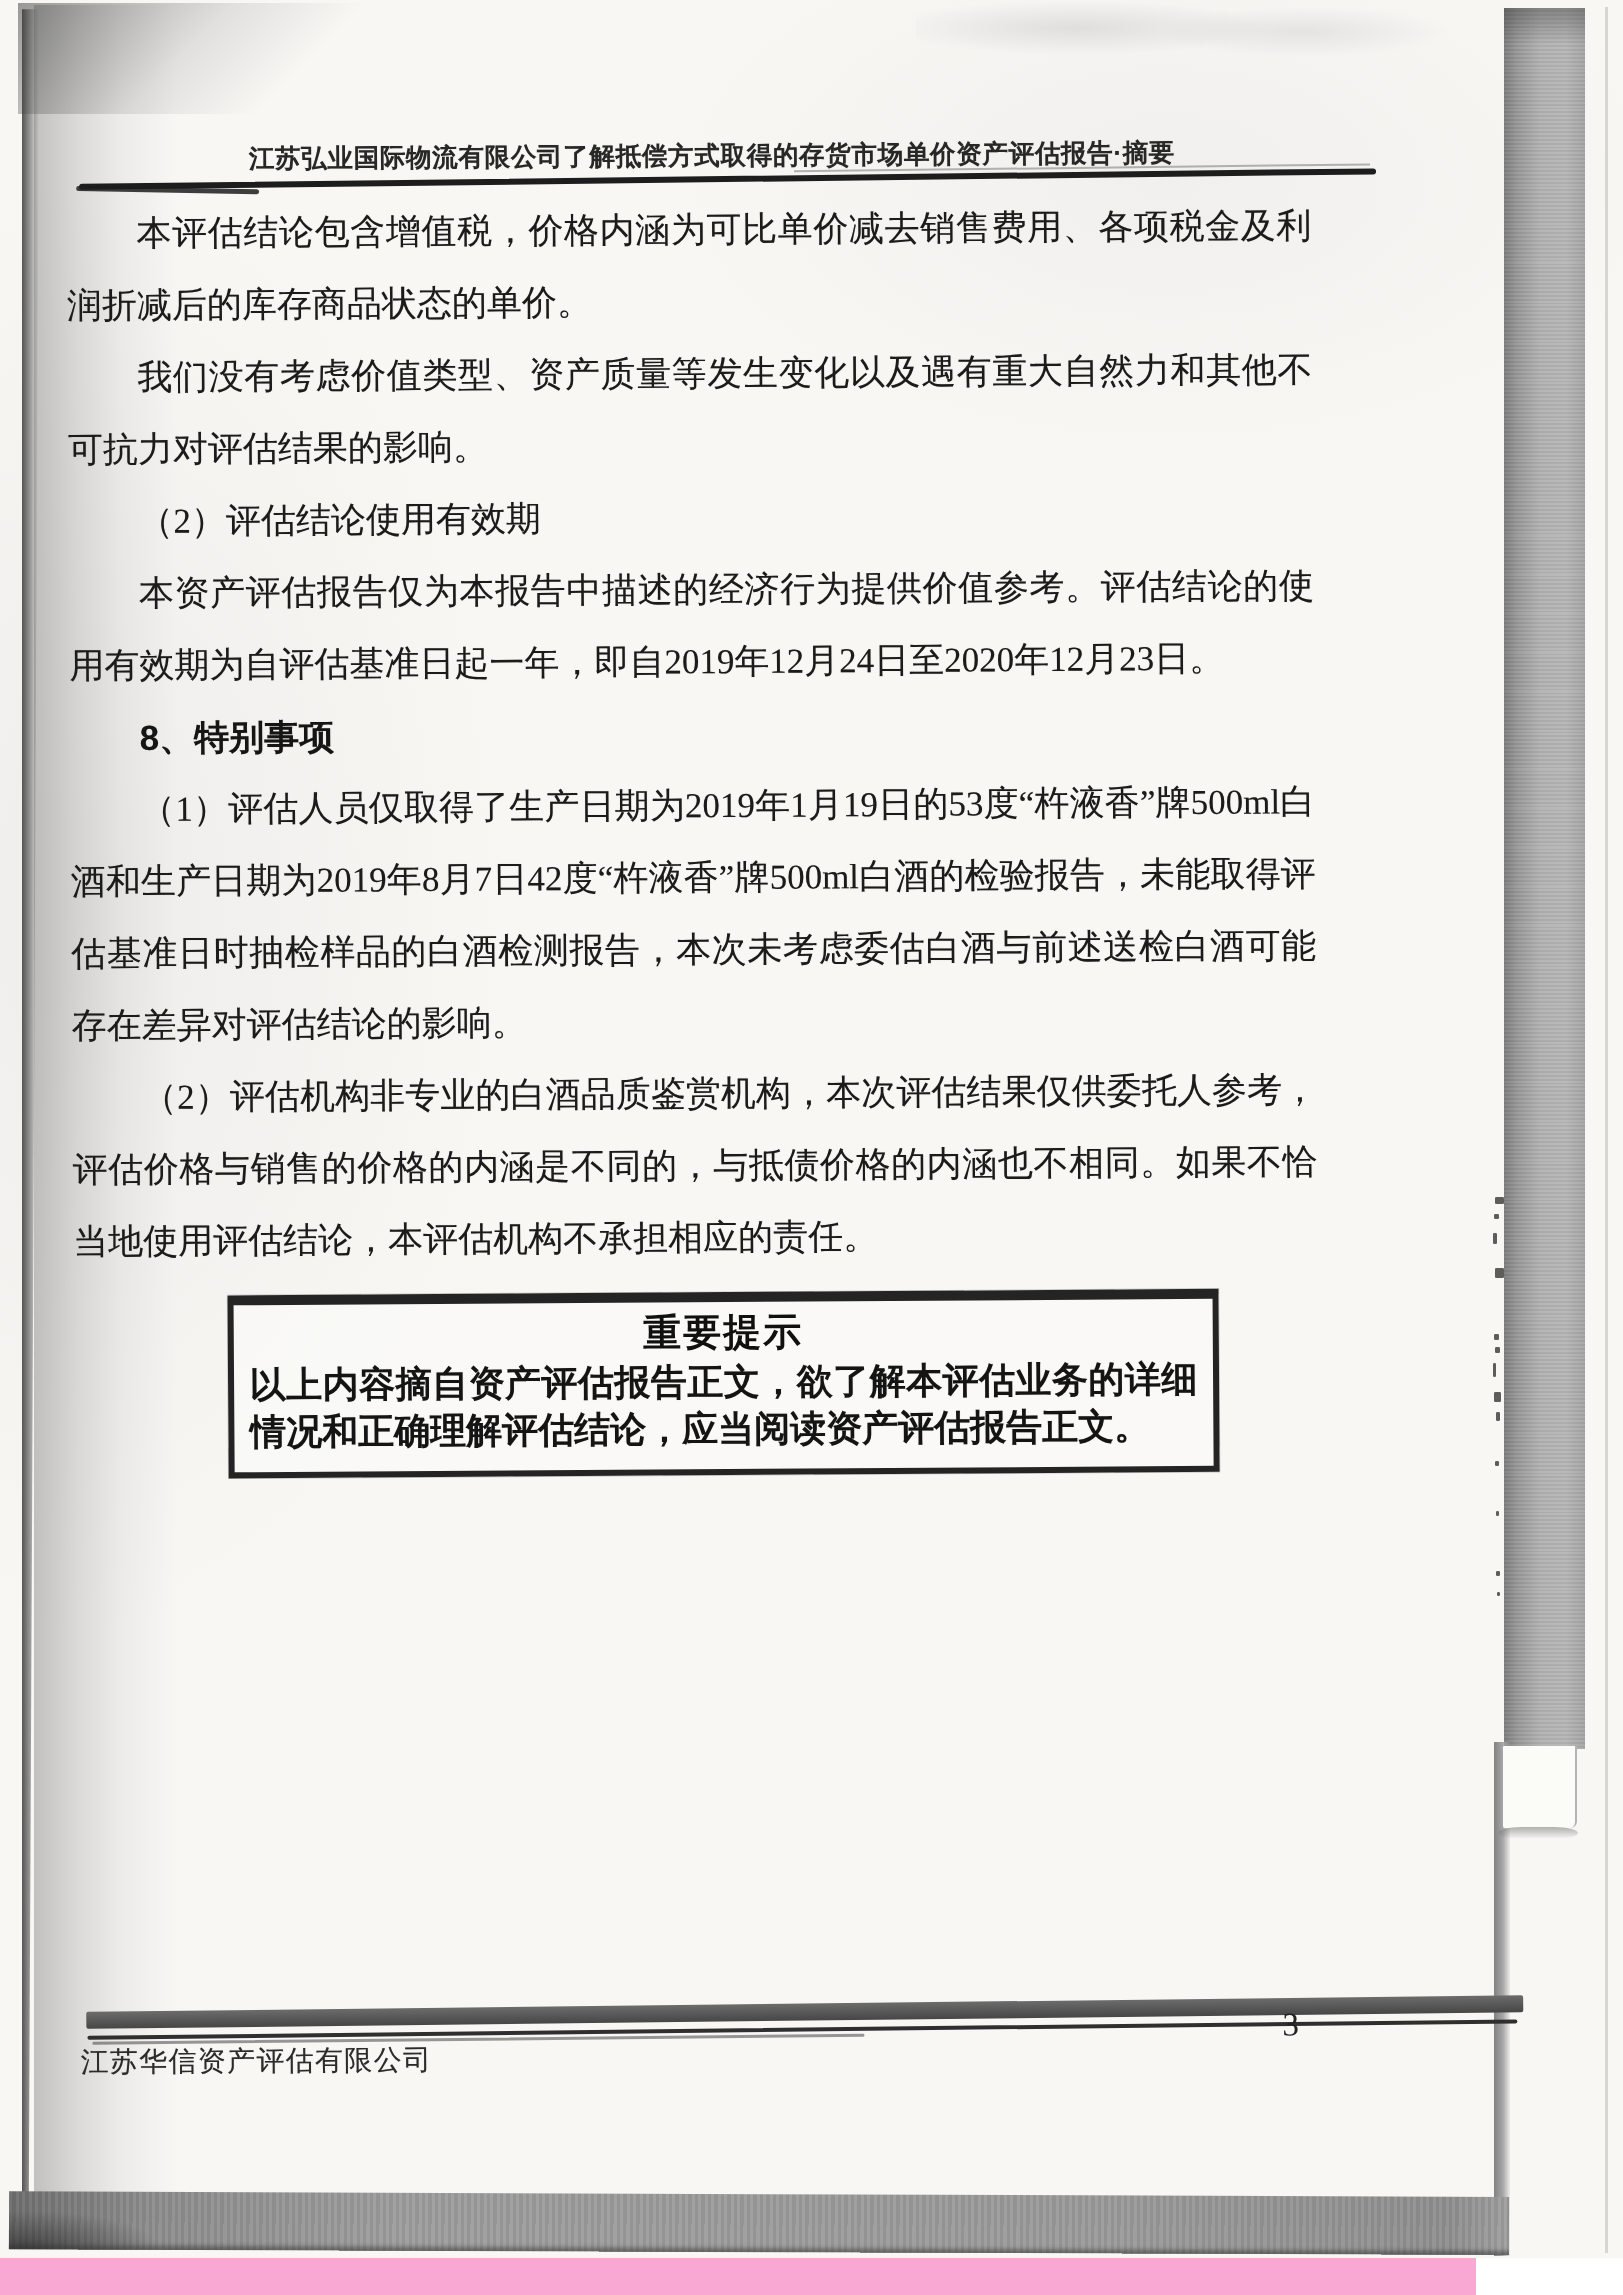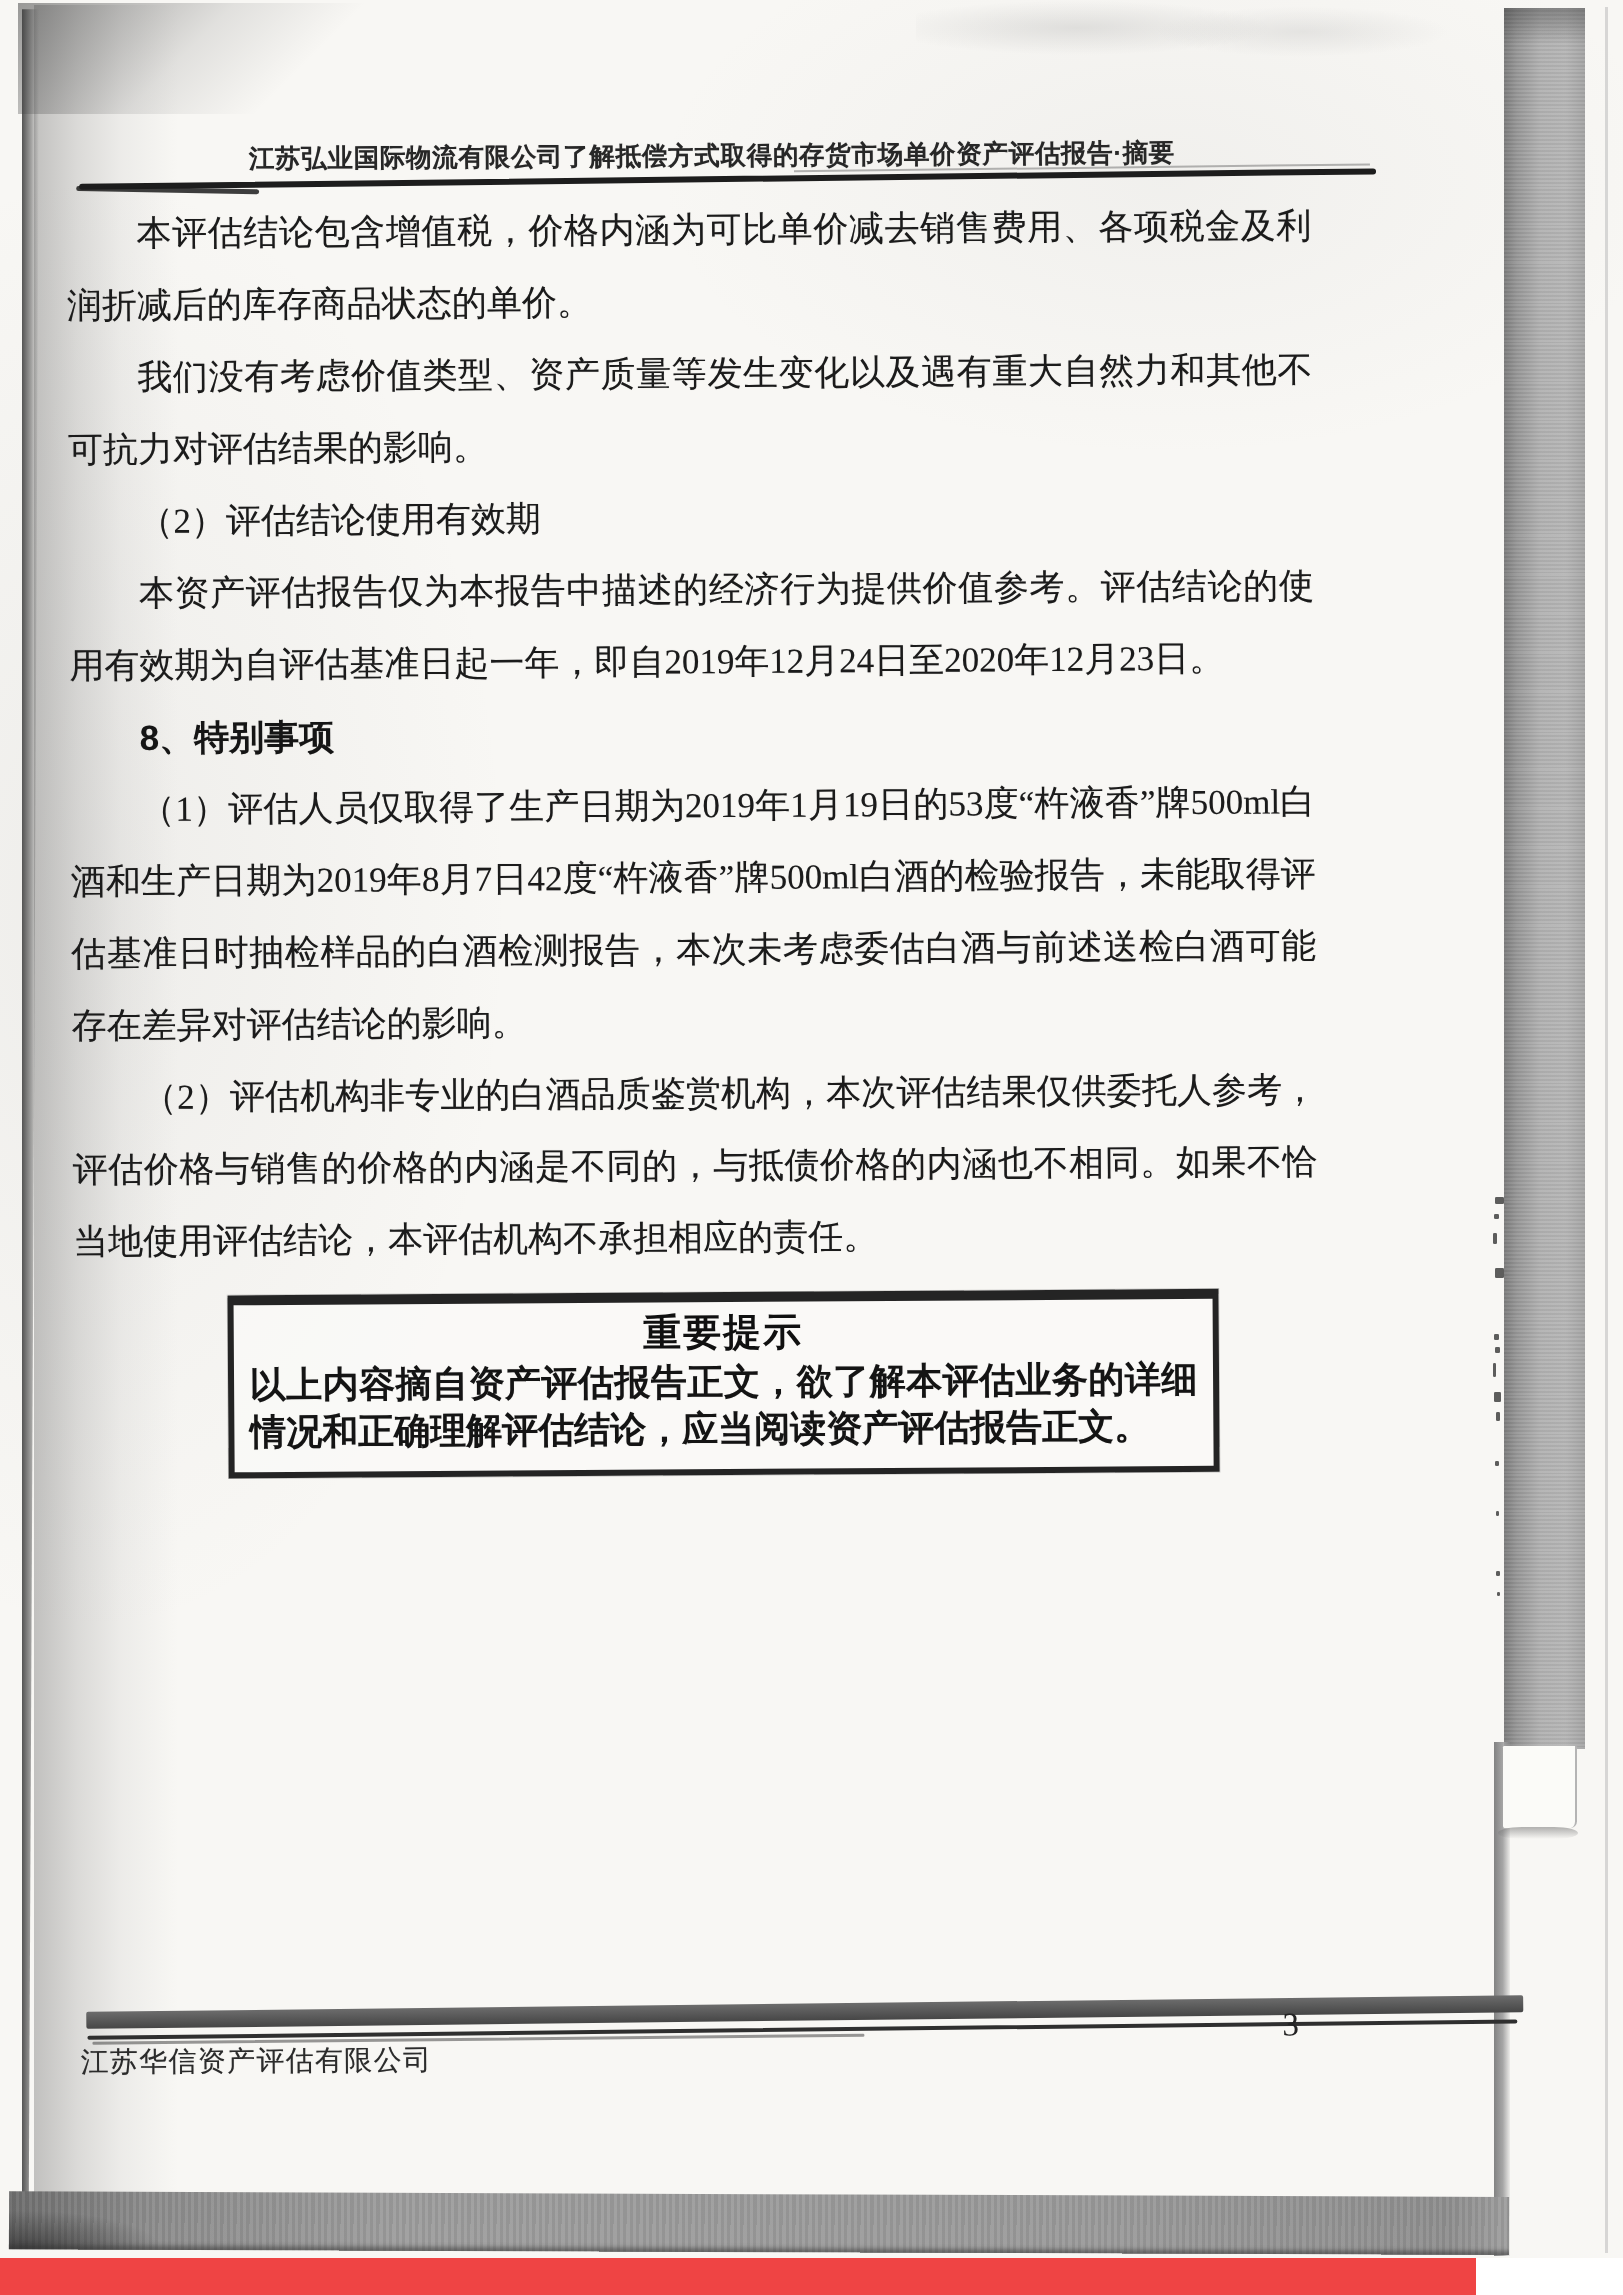--- a/index.html
+++ b/index.html
@@ -1,19 +1,19 @@
 <!DOCTYPE html>
 <html style="font-size:10.5px"><head>
 <meta charset="utf-8">
 <style>
   html,body{margin:0;padding:0;background:#ffffff;}
   body{width:1623px;height:2295px;overflow:hidden;position:relative;
        font-family:"Liberation Sans",sans-serif;}
 
-  .scan{position:absolute;inset:0;width:1476px;height:2295px;background:#ef4444;}
+  .scan{position:absolute;inset:0;width:1476px;height:2295px;background:#f9a8d4;}
 
   
   .paper{position:absolute;left:0;top:0;width:1623px;height:2258px;
     background:
       radial-gradient(851px 458px at 72% 8%, rgba(175,175,175,.10), transparent 60%),
       radial-gradient(589px 1047px at 6% 40%, rgba(150,150,150,.10), transparent 70%),
       #f8f7f4;}
 
   
   .left-line{position:absolute;left:21.6px;top:9.2px;width:17.7px;height:2220px;

